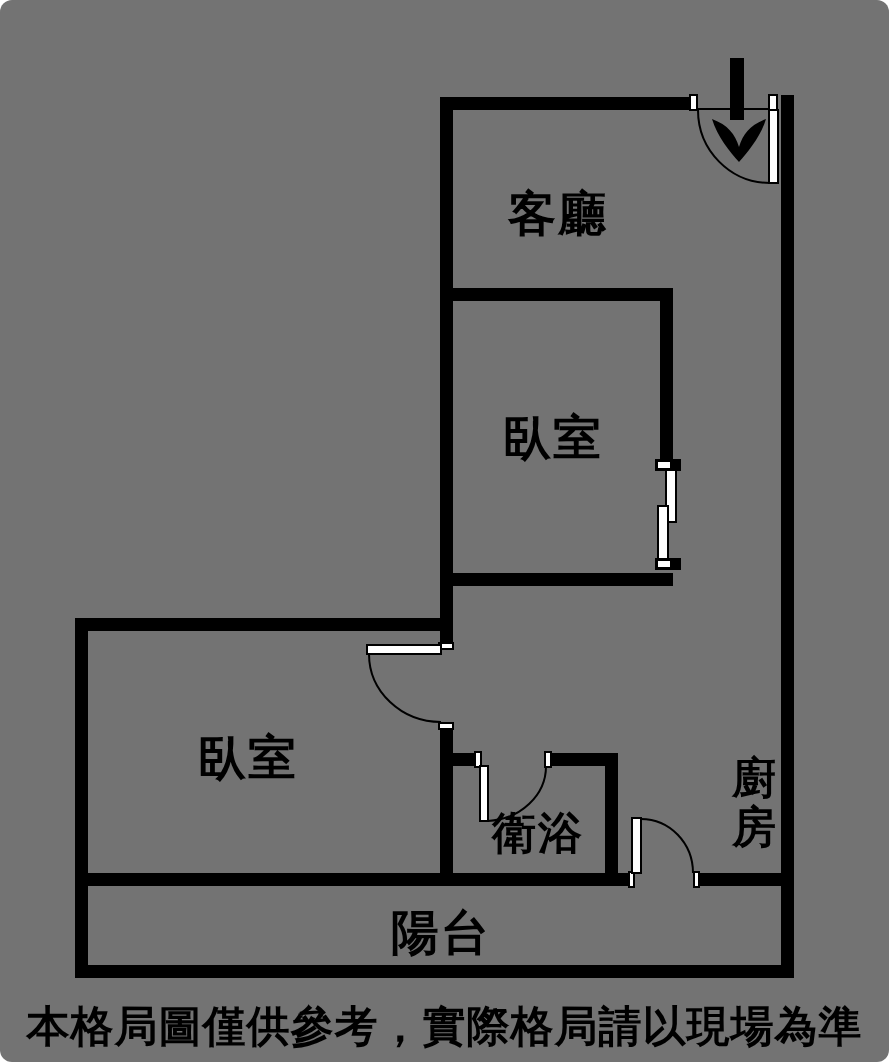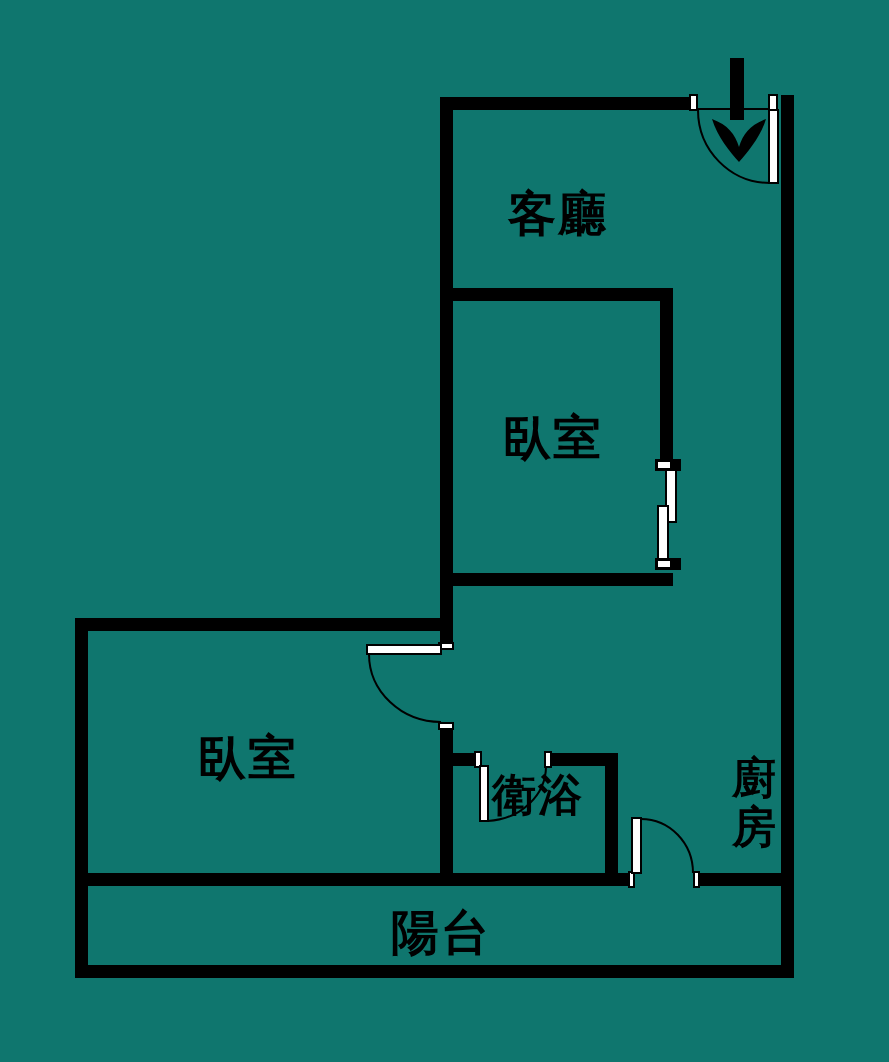--- a/index.html
+++ b/index.html
@@ -1,21 +1,22 @@
 <!DOCTYPE html>
 <html><head>
 <meta charset="utf-8">
 <style>
   html,body{margin:0;padding:0;background:#fff;}
   .canvas{
     position:relative;
     width:889px;height:1062px;
-    background:#0f766e;
+    background:#737373;
     overflow:hidden;
     font-family:"Liberation Sans","DejaVu Sans",sans-serif;
+    border-radius:12px;
   }
   .wall{position:absolute;background:#000;}
   .jamb{
     position:absolute;background:#fff;
     border:2px solid #000;box-sizing:border-box;
   }
   .svg-overlay{position:absolute;left:0;top:0;width:889px;height:1062px;}
   .room-label{
     position:absolute;transform:translate(-50%,-50%);
     color:#000;font-weight:bold;white-space:nowrap;
@@ -85,18 +86,19 @@
       <rect x="666" y="470" width="10" height="52" fill="#fff" stroke="#000" stroke-width="2"></rect>
       <rect x="658" y="506" width="10" height="62" fill="#fff" stroke="#000" stroke-width="2"></rect>
       <rect x="655" y="558" width="26" height="12" fill="#000"></rect>
       <rect x="658" y="561" width="12" height="6" fill="#fff"></rect>
     </g>
   </svg>
 
   <div class="room-label" style="left:558px;top:214px;">客廳</div>
   <div class="room-label" style="left:553px;top:438px;">臥室</div>
   <div class="room-label" style="left:248px;top:758px;">臥室</div>
-  <div class="room-label small" style="left:538px;top:795px;">衛浴</div>
+  <div class="room-label small" style="left:538px;top:833px;">衛浴</div>
   <div class="room-label" style="left:441px;top:933px;">陽台</div>
   <div class="room-label small stacked" style="left:754px;top:802px;">廚房</div>
 
+  <div class="disclaimer">本格局圖僅供參考，實際格局請以現場為準</div>
 
 </div>
 
 </body></html>

